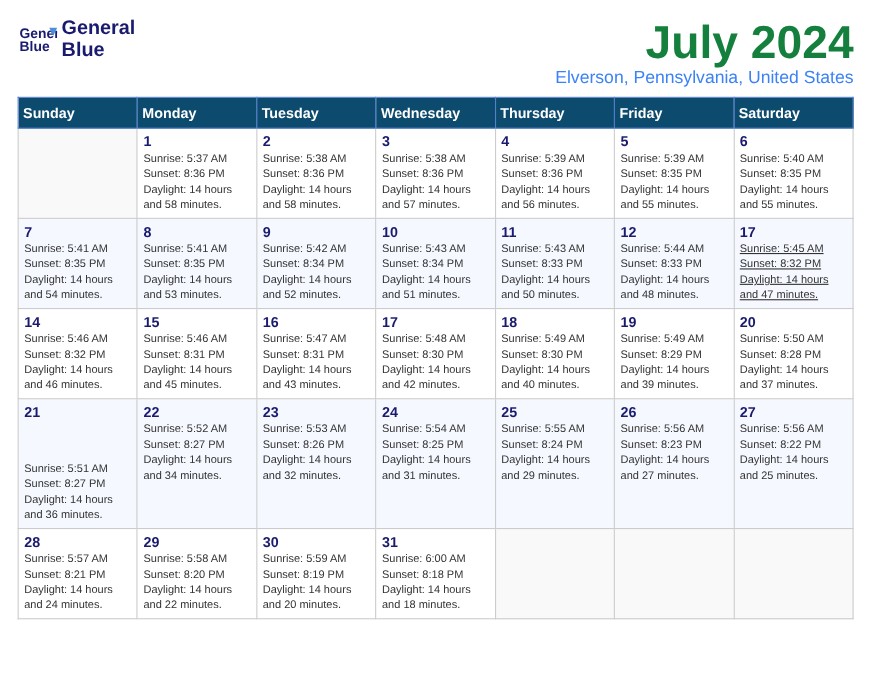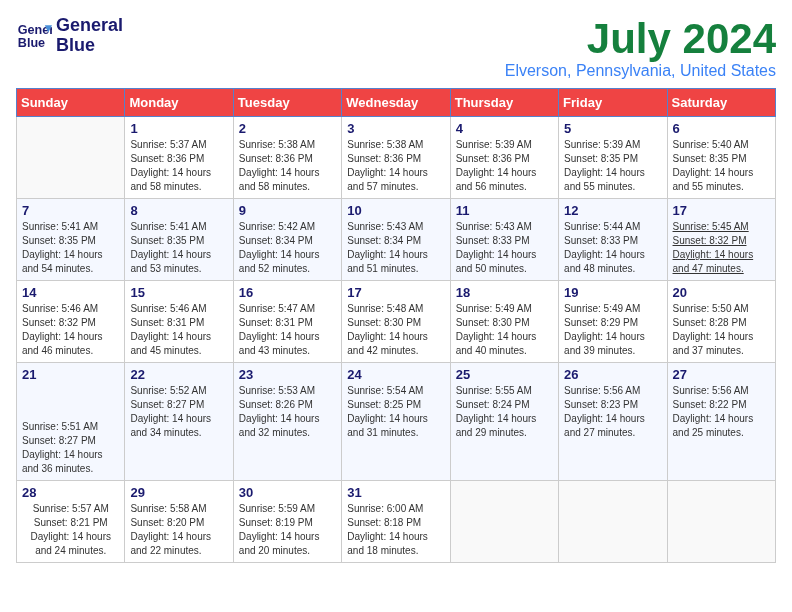--- a/index.html
+++ b/index.html
@@ -47,21 +47,21 @@
       font-size: 16px;
       color: #3b82f6;
       font-weight: normal;
     }
     table {
       width: 100%;
       border-collapse: collapse;
       table-layout: fixed;
     }
     thead tr th {
-      background: #ef4444;
+      background: #0c4a6e;
       color: #fff;
       font-size: 13px;
       font-weight: bold;
       padding: 6px 4px;
       text-align: left;
       border: 1px solid #5580cc;
     }
     tbody tr td {
       border: 1px solid #ccc;
       vertical-align: top;
@@ -294,21 +294,21 @@
         <td>
           <span class="day-number">27</span>
           <div class="day-info" style="white-space: pre-line;">Sunrise: 5:56 AM
 Sunset: 8:22 PM
 Daylight: 14 hours and 25 minutes.</div>
         </td>
       </tr>
       <tr>
         <td>
           <span class="day-number">28</span>
-          <div class="day-info" style="white-space: pre-line; text-align: center;">Sunrise: 5:57 AM
+          <div class="day-info" style="white-space: pre-line;">Sunrise: 5:57 AM
 Sunset: 8:21 PM
 Daylight: 14 hours and 24 minutes.</div>
         </td>
         <td>
           <span class="day-number">29</span>
           <div class="day-info" style="white-space: pre-line;">Sunrise: 5:58 AM
 Sunset: 8:20 PM
 Daylight: 14 hours and 22 minutes.</div>
         </td>
         <td>

